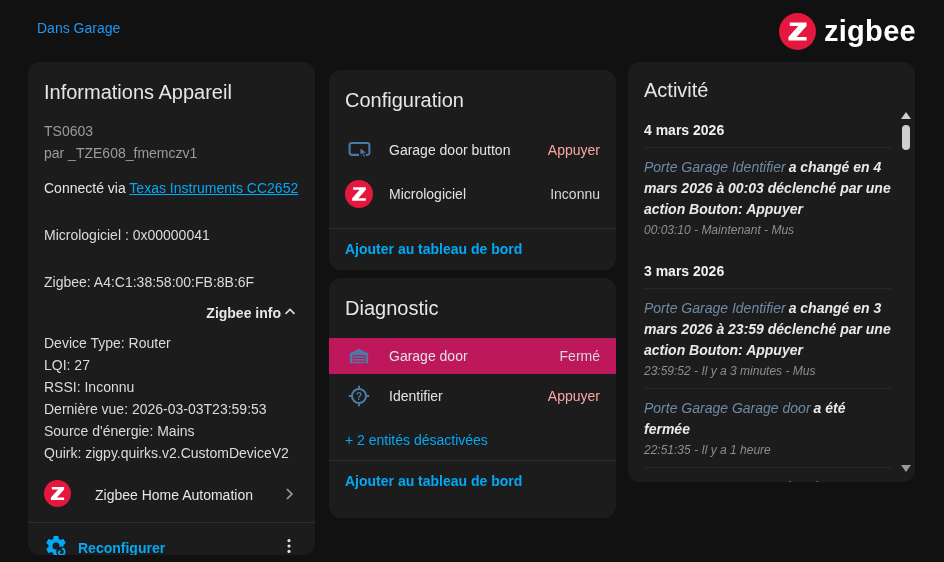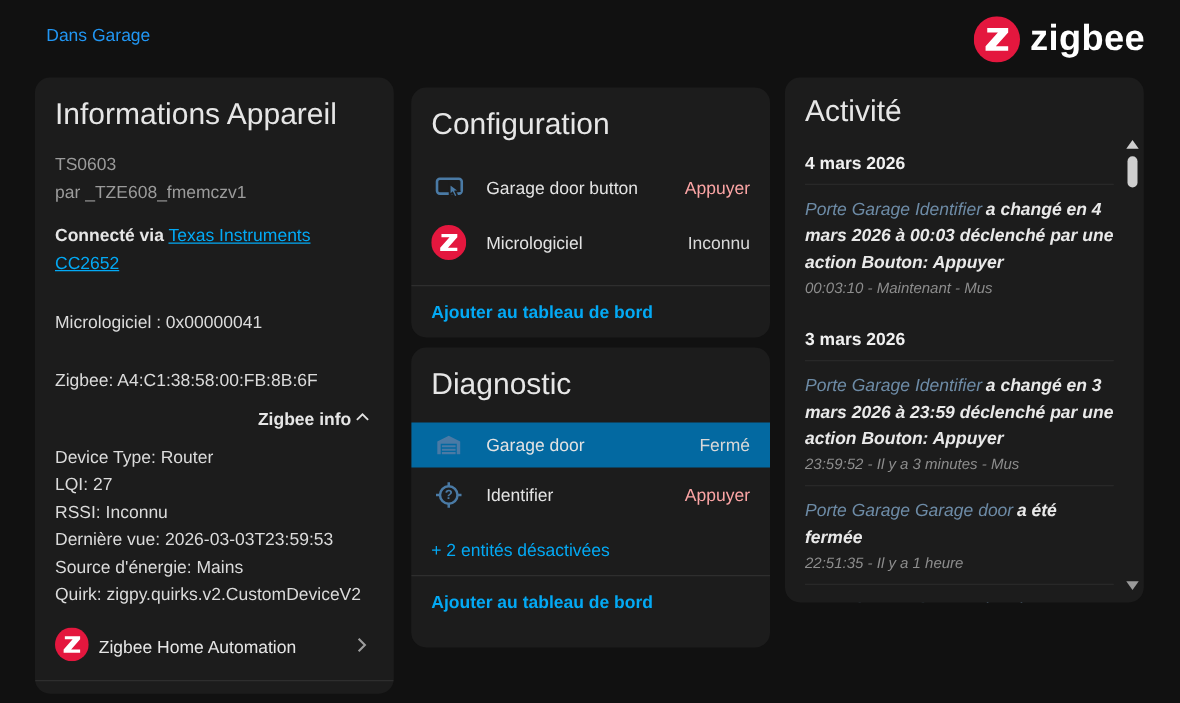--- a/index.html
+++ b/index.html
@@ -16,45 +16,45 @@
   .logo svg { display:block; }
   .logo-text { font-size:29px; font-weight:700; color:#ffffff; letter-spacing:.3px; }
 
   
   .card { position:absolute; background:#1c1c1c; border-radius:12px; overflow:hidden; }
   #card-device   { left:28px;  top:62px;  width:287px; height:493px; }
   #card-config   { left:329px; top:70px;  width:287px; height:200px; }
   #card-diag     { left:329px; top:278px; width:287px; height:240px; }
   #card-activity { left:628px; top:62px;  width:287px; height:420px; }
 
-  .card-title { font-size:24px; font-weight:400; color:#e6e6e6; line-height:28px; padding:16px 16px 0; }
+  .card-title { font-size:20px; font-weight:400; color:#e6e6e6; line-height:28px; padding:16px 16px 0; }
 
   
   .di-body { padding:0 16px; }
   .di-sub { color:#9b9b9b; line-height:22px; margin-top:14px; }
   .di-line { line-height:22px; margin-top:25px; color:#dbdbdb; }
   .di-connected { margin-top:13px; line-height:22px; }
-  .di-connected .lbl { font-weight:700; color:#e6e6e6; }
+  .di-connected .lbl { font-weight:400; color:#e6e6e6; }
   .di-connected a { color:#03a9f4; text-decoration:underline; cursor:pointer; }
   .di-section-hdr { margin-top:9px; display:flex; align-items:center; justify-content:flex-end; cursor:pointer; }
   .di-section-hdr .t { font-weight:700; color:#e6e6e6; line-height:22px; }
   .di-attrs { margin-top:8px; }
   .di-attr { line-height:22px; color:#dbdbdb; }
-  .integration-row { display:flex; align-items:center; gap:8px; margin:10px 0 0; height:42px; cursor:pointer; }
+  .integration-row { display:flex; align-items:center; gap:24px; margin:10px 0 0; height:42px; cursor:pointer; }
   .integration-row .lbl { flex:1; color:#e6e6e6; }
   .card-divider { border-top:1px solid #2e2e2e; margin-top:6px; }
   .di-footer { display:flex; align-items:center; gap:10px; padding:11px 10px 11px 16px; }
   .di-footer .lbl { flex:1; font-weight:700; color:#03a9f4; cursor:pointer; }
   .menu-btn { width:32px; text-align:center; cursor:pointer; }
 
   
   .ent-rows { margin-top:14px; }
   .ent-row { display:flex; align-items:center; gap:16px; padding:0 16px; height:44px; cursor:pointer; }
   .ent-row.tall36 { height:36px; }
-  .ent-row.highlight { background:#0369a1; }
+  .ent-row.highlight { background:#be185d; }
   .ent-row .icon { width:28px; display:flex; justify-content:center; }
   .ent-row .lbl { flex:1; color:#e3e3e3; }
   .ent-row .val-action { color:#fca5a5; font-weight:400; }
   .ent-row .val-state { color:#d8d8d8; }
   .disabled-link { color:#03a9f4; padding:14px 16px 0; cursor:pointer; }
   .add-link { color:#03a9f4; font-weight:700; padding:12px 16px 14px; cursor:pointer; }
   .cfg-divider { border-top:1px solid #2e2e2e; margin-top:12px; }
 
   
   .lb-list { padding:0 24px 0 16px; }

